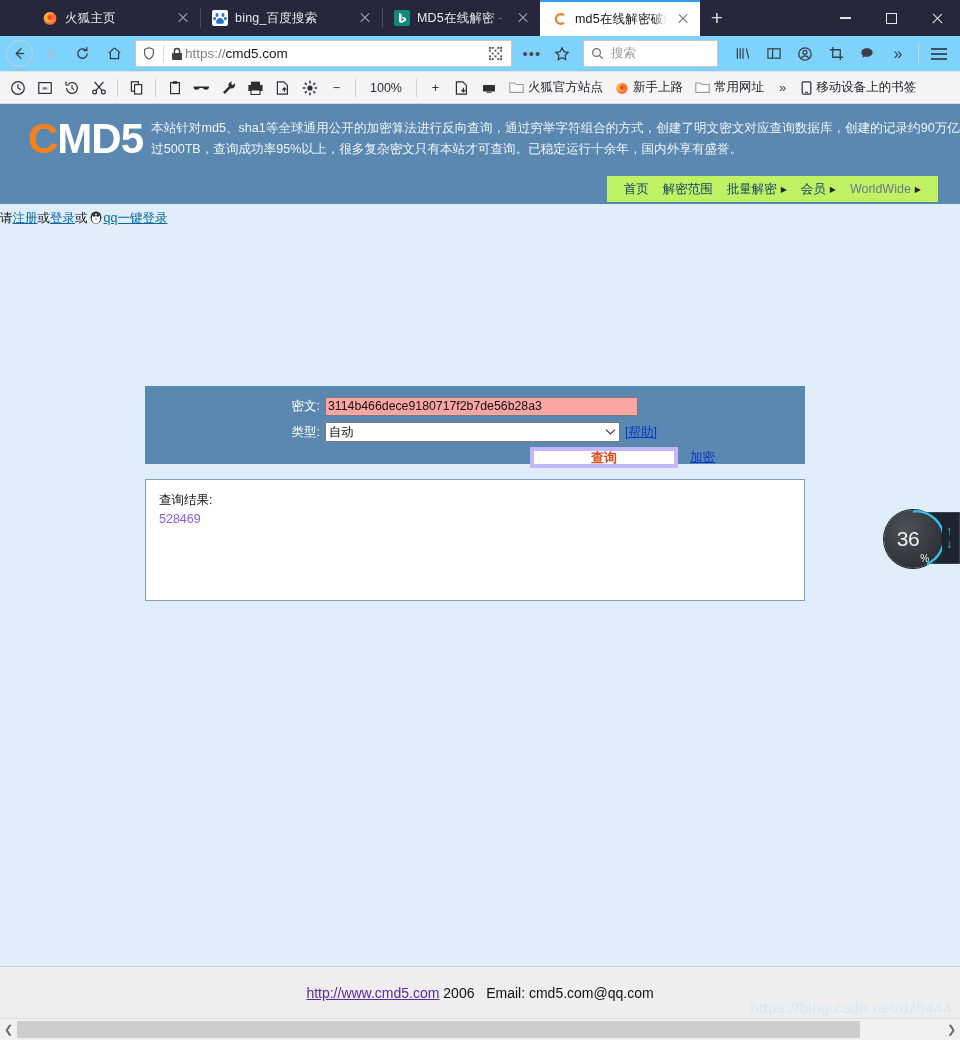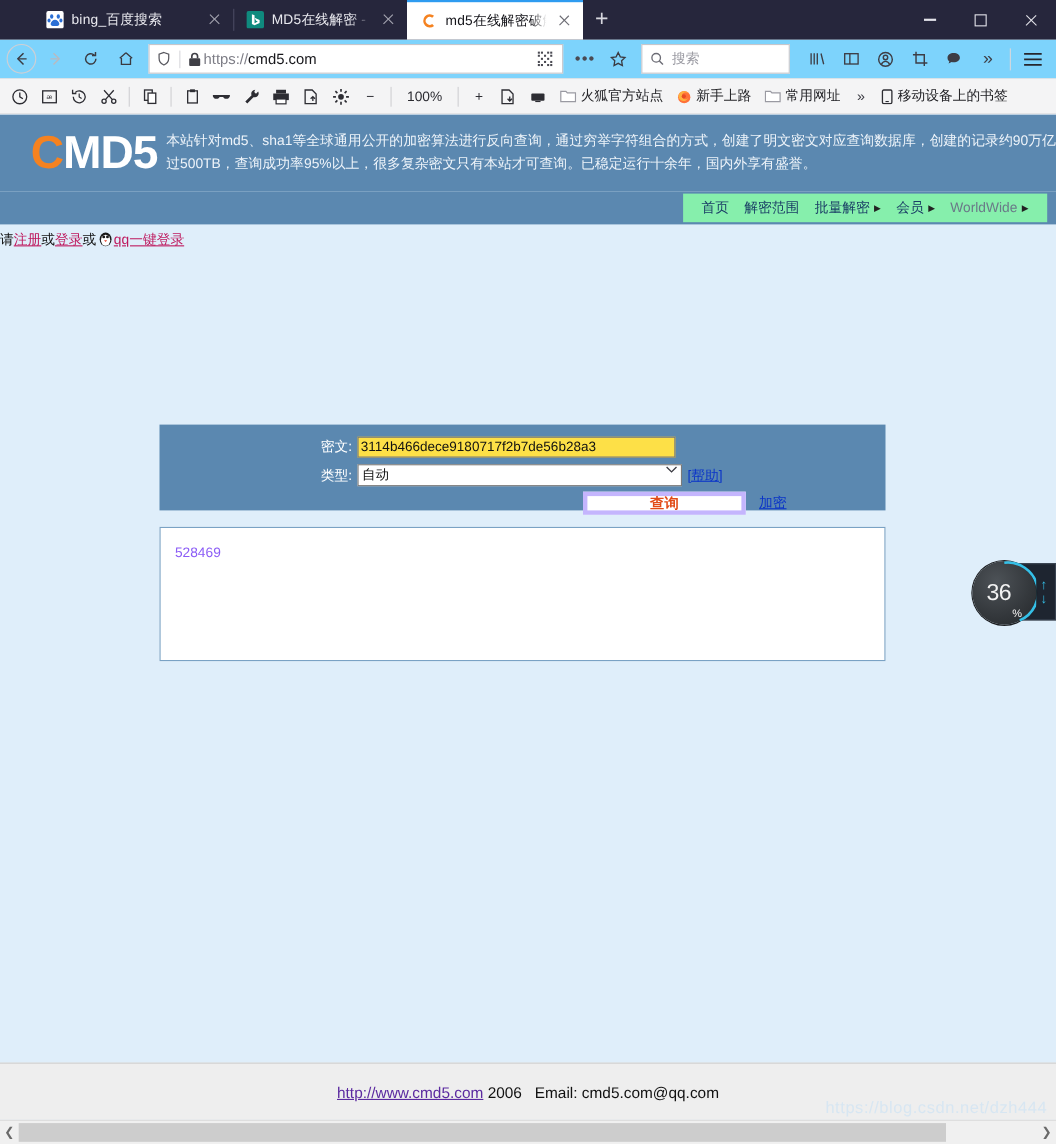--- a/index.html
+++ b/index.html
@@ -132,47 +132,47 @@
   .logo { font-size: 42px; font-weight: bold; letter-spacing: -1px; line-height: 1; flex: 0 0 auto; }
   .logo .c { color: #f58220; }
   .logo .rest { color: #ffffff; }
   .bannertxt {
     color: #eef4fa; font-size: 12.6px; line-height: 21px; margin-left: 8px;
     white-space: nowrap; flex: 1 1 auto; overflow: hidden;
   }
 
   .navrow { height: 30px; background: #5b88b0; display: flex; justify-content: flex-end; align-items: stretch; }
   .navmenu {
-    background: #86efac; display: flex; align-items: center; gap: 0; padding: 0 10px;
-    margin-right: 8px; height: 26px; align-self: center;
+    background: #bef264; display: flex; align-items: center; gap: 0; padding: 0 10px;
+    margin-right: 22px; height: 26px; align-self: center;
   }
   .navmenu a {
     color: #1b3f66; font-size: 12.5px; text-decoration: none; padding: 0 7px; display:flex; align-items:center; gap:4px;
   }
   .navmenu a.ww { color: #6a7a88; }
   .caret { font-size: 8px; color: #222; }
 
   .loginrow { padding: 6px 0 0 0; font-size: 12.5px; color: #111; height: 26px; }
-  .loginrow a { color: #be185d; text-decoration: underline; }
+  .loginrow a { color: #0369a1; text-decoration: underline; }
   .qqicon { display:inline-block; width: 14px; height: 15px; vertical-align: -3px; margin: 0 1px; }
 
   .formbox {
     position: absolute; left: 145px; top: 282px; width: 660px; height: 78px;
     background: #5b88b0; padding: 9px 0 0 0;
   }
   .frow { display: flex; align-items: center; height: 22px; margin-bottom: 4px; }
   .flabel2 { width: 180px; text-align: right; color: #fff; font-size: 12.5px; padding-right: 5px; }
   .hashinput {
-    width: 289px; height: 19px; background: #fde047; border: 1px solid #7a7a7a;
+    width: 313px; height: 19px; background: #fca5a5; border: 1px solid #7a7a7a;
     font-size: 12.3px; color: #111; padding: 0 2px; line-height: 17px;
     font-family: "Liberation Sans", sans-serif;
   }
   .typesel {
     width: 295px; height: 20px; background: #fff; border: 1px solid #7a7a7a;
-    font-size: 12.3px; color: #111; padding: 0 3px; display:flex; align-items:flex-start;
+    font-size: 12.3px; color: #111; padding: 0 3px; display:flex; align-items:center;
     justify-content: space-between;
   }
   .helplink { color: #0b35c8; font-size: 12.5px; margin-left: 5px; text-decoration: underline; }
   .btnrow { display:flex; align-items:center; padding-left: 385px; margin-top: 2px; }
   .querybtn {
     width: 148px; height: 21px; background: #fff; border: 4px solid #c4b5fd;
     color: #e24b16; font-size: 13px; font-weight: bold; display:flex;
     align-items:center; justify-content:center;
   }
   .encbtn { color: #0b35c8; font-size: 12.5px; margin-left: 12px; text-decoration: underline; }
@@ -236,20 +236,31 @@
   svg { display: block; }
 </style>
 </head>
 <body>
 
 <div class="browser">
 
   <div class="tabstrip">
     <div class="tabstrip-pad"></div>
 
+    <div class="tab t1">
+      <span class="fav">
+        <svg width="16" height="16" viewBox="0 0 16 16">
+          <circle cx="8" cy="8.4" r="6.4" fill="#ff7139"></circle>
+          <path d="M8 2.2c2.2 0 4 1.2 4.9 3-1-1.4-2.6-2-4.3-1.6-2 .5-3 2-3 3.6 0 2 1.5 3.4 3.3 3.4 1.5 0 2.7-.8 3.2-2-.5 2.2-2.5 3.8-4.9 3.8A5.1 5.1 0 0 1 2 7.2C2.4 4.3 5 2.2 8 2.2z" fill="#ffb13d"></path>
+          <circle cx="7.6" cy="7.5" r="2.2" fill="#e84c22"></circle>
+        </svg>
+      </span>
+      <span class="tlabel">火狐主页</span>
+      <span class="tclose"></span>
+    </div>
 
     <div class="tab t2">
       <span class="fav">
         <svg width="16" height="16" viewBox="0 0 16 16">
           <rect width="16" height="16" rx="2" fill="#ffffff"></rect>
           <g fill="#2b6fd6">
             <ellipse cx="5" cy="5" rx="1.5" ry="2"></ellipse>
             <ellipse cx="11" cy="5" rx="1.5" ry="2"></ellipse>
             <ellipse cx="2.6" cy="8.6" rx="1.4" ry="1.8"></ellipse>
             <ellipse cx="13.4" cy="8.6" rx="1.4" ry="1.8"></ellipse>
@@ -605,20 +616,21 @@
         </div>
         <a class="helplink" href="#">[帮助]</a>
       </div>
       <div class="btnrow">
         <div class="querybtn">查询</div>
         <a class="encbtn" href="#">加密</a>
       </div>
     </div>
 
     <div class="resultbox">
+      <div class="rlabel">查询结果:</div>
       <div class="rvalue">528469</div>
     </div>
 
     <div class="speedwidget">
       <div class="spanel">
         <span class="sarrow">↑</span>
         <span class="sarrow">↓</span>
       </div>
       <div class="sdial">
         <svg class="sarc" viewBox="0 0 58 58">

